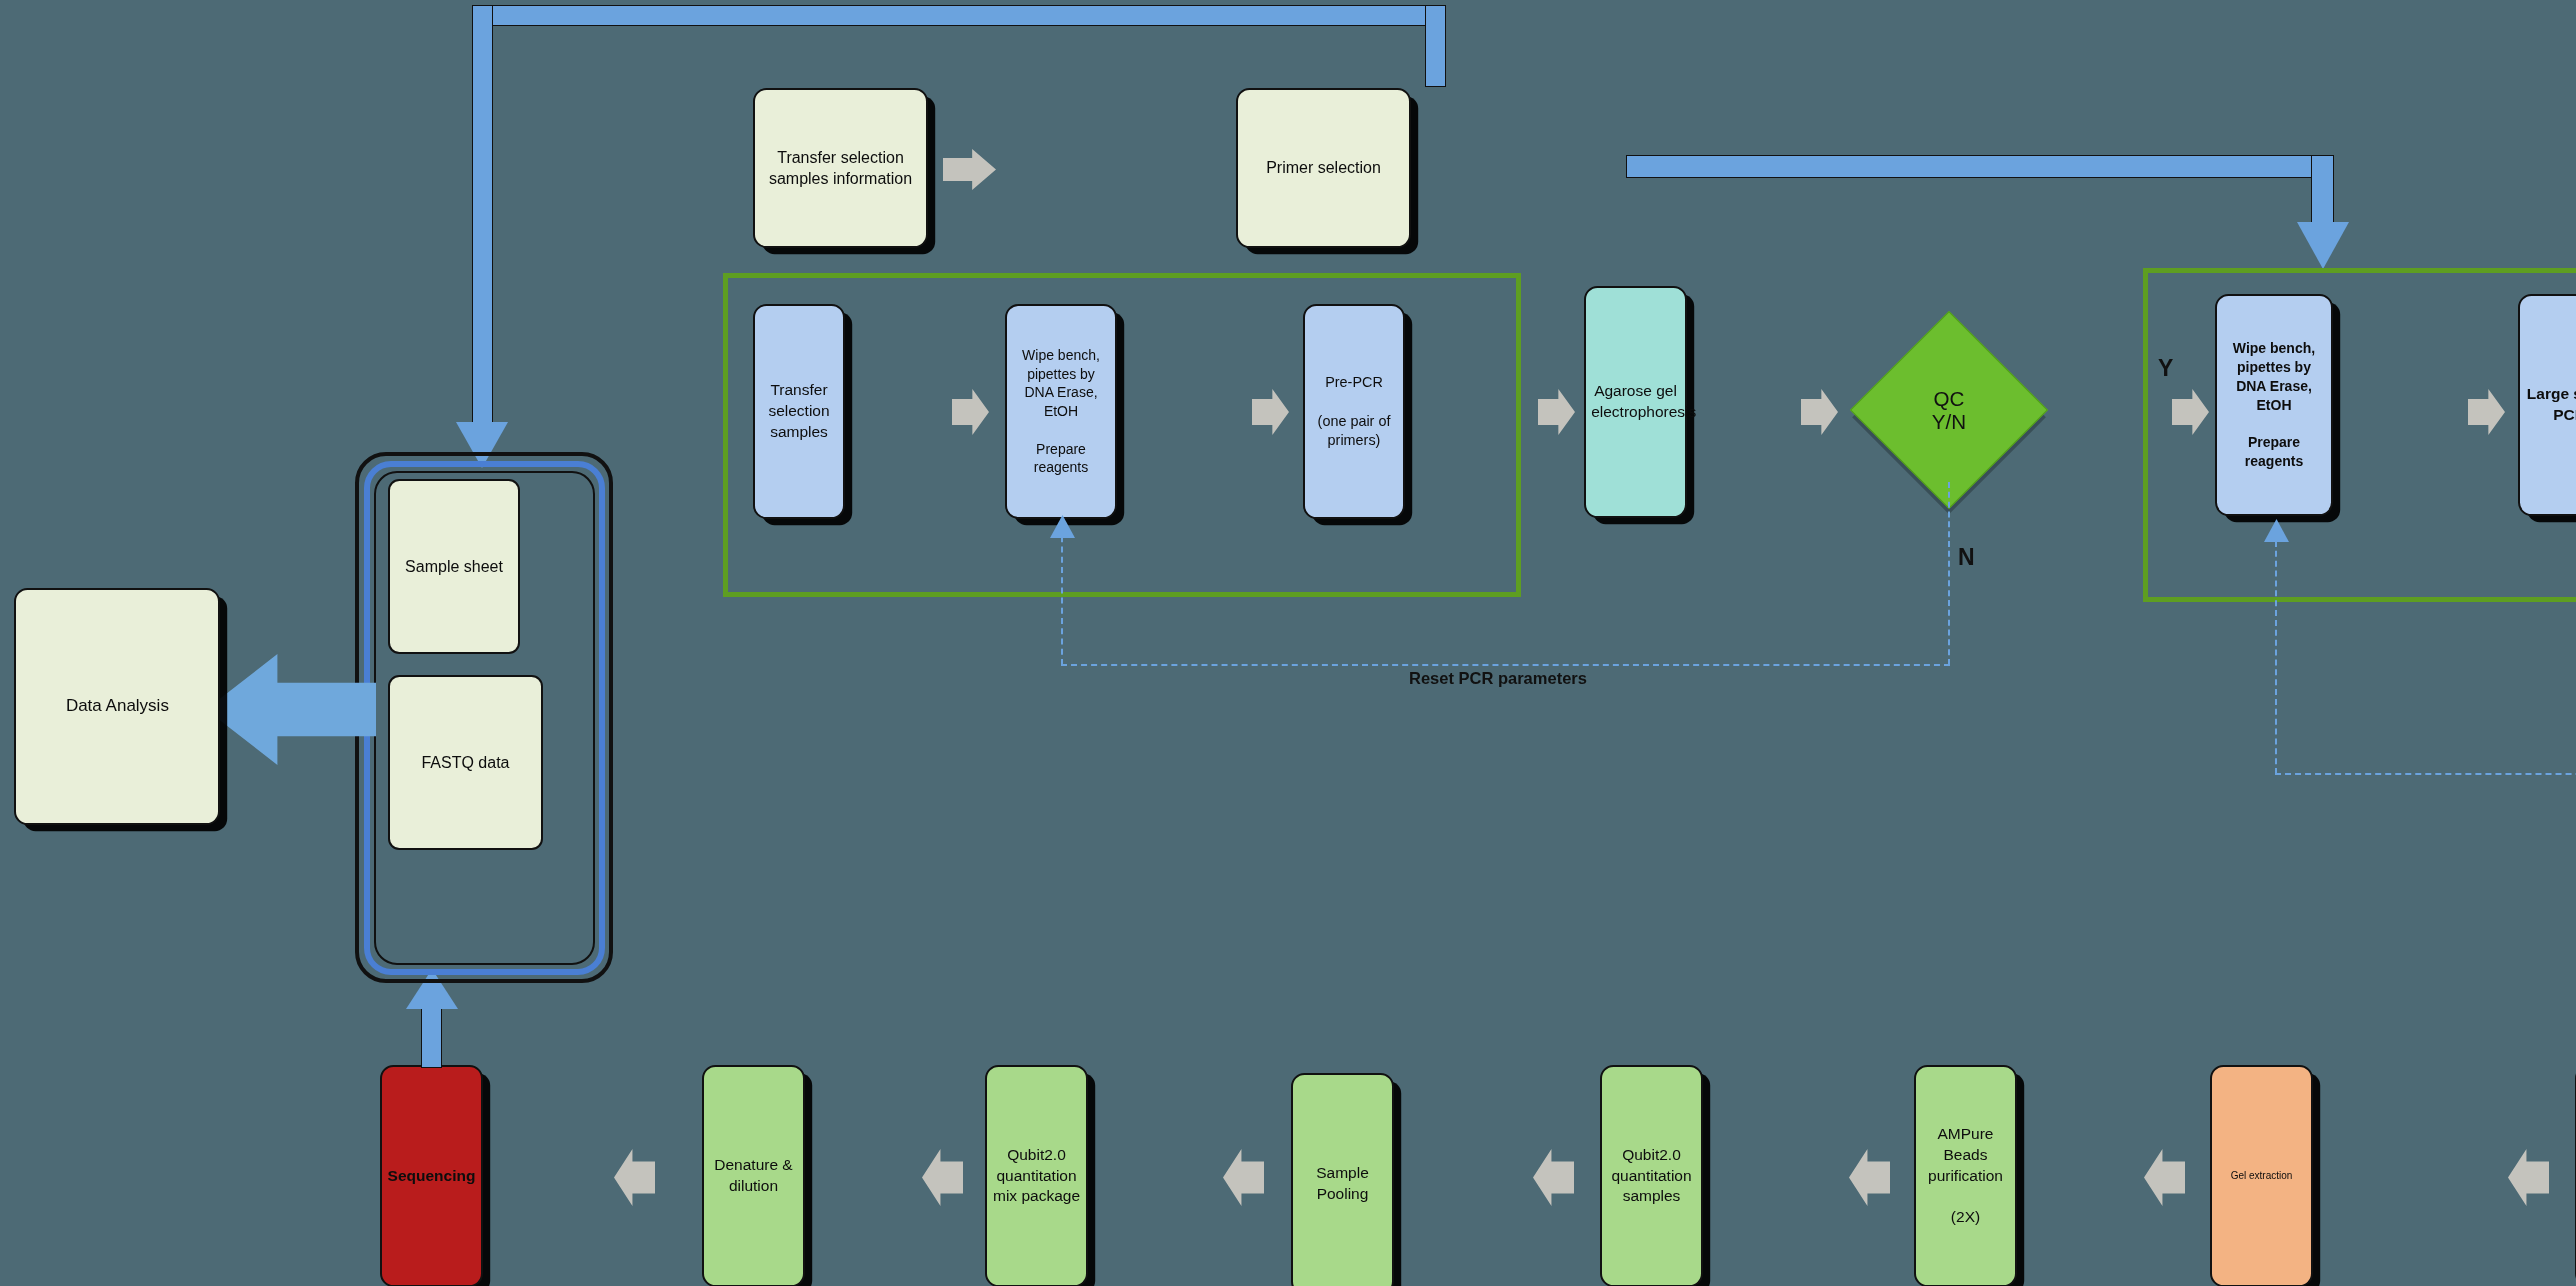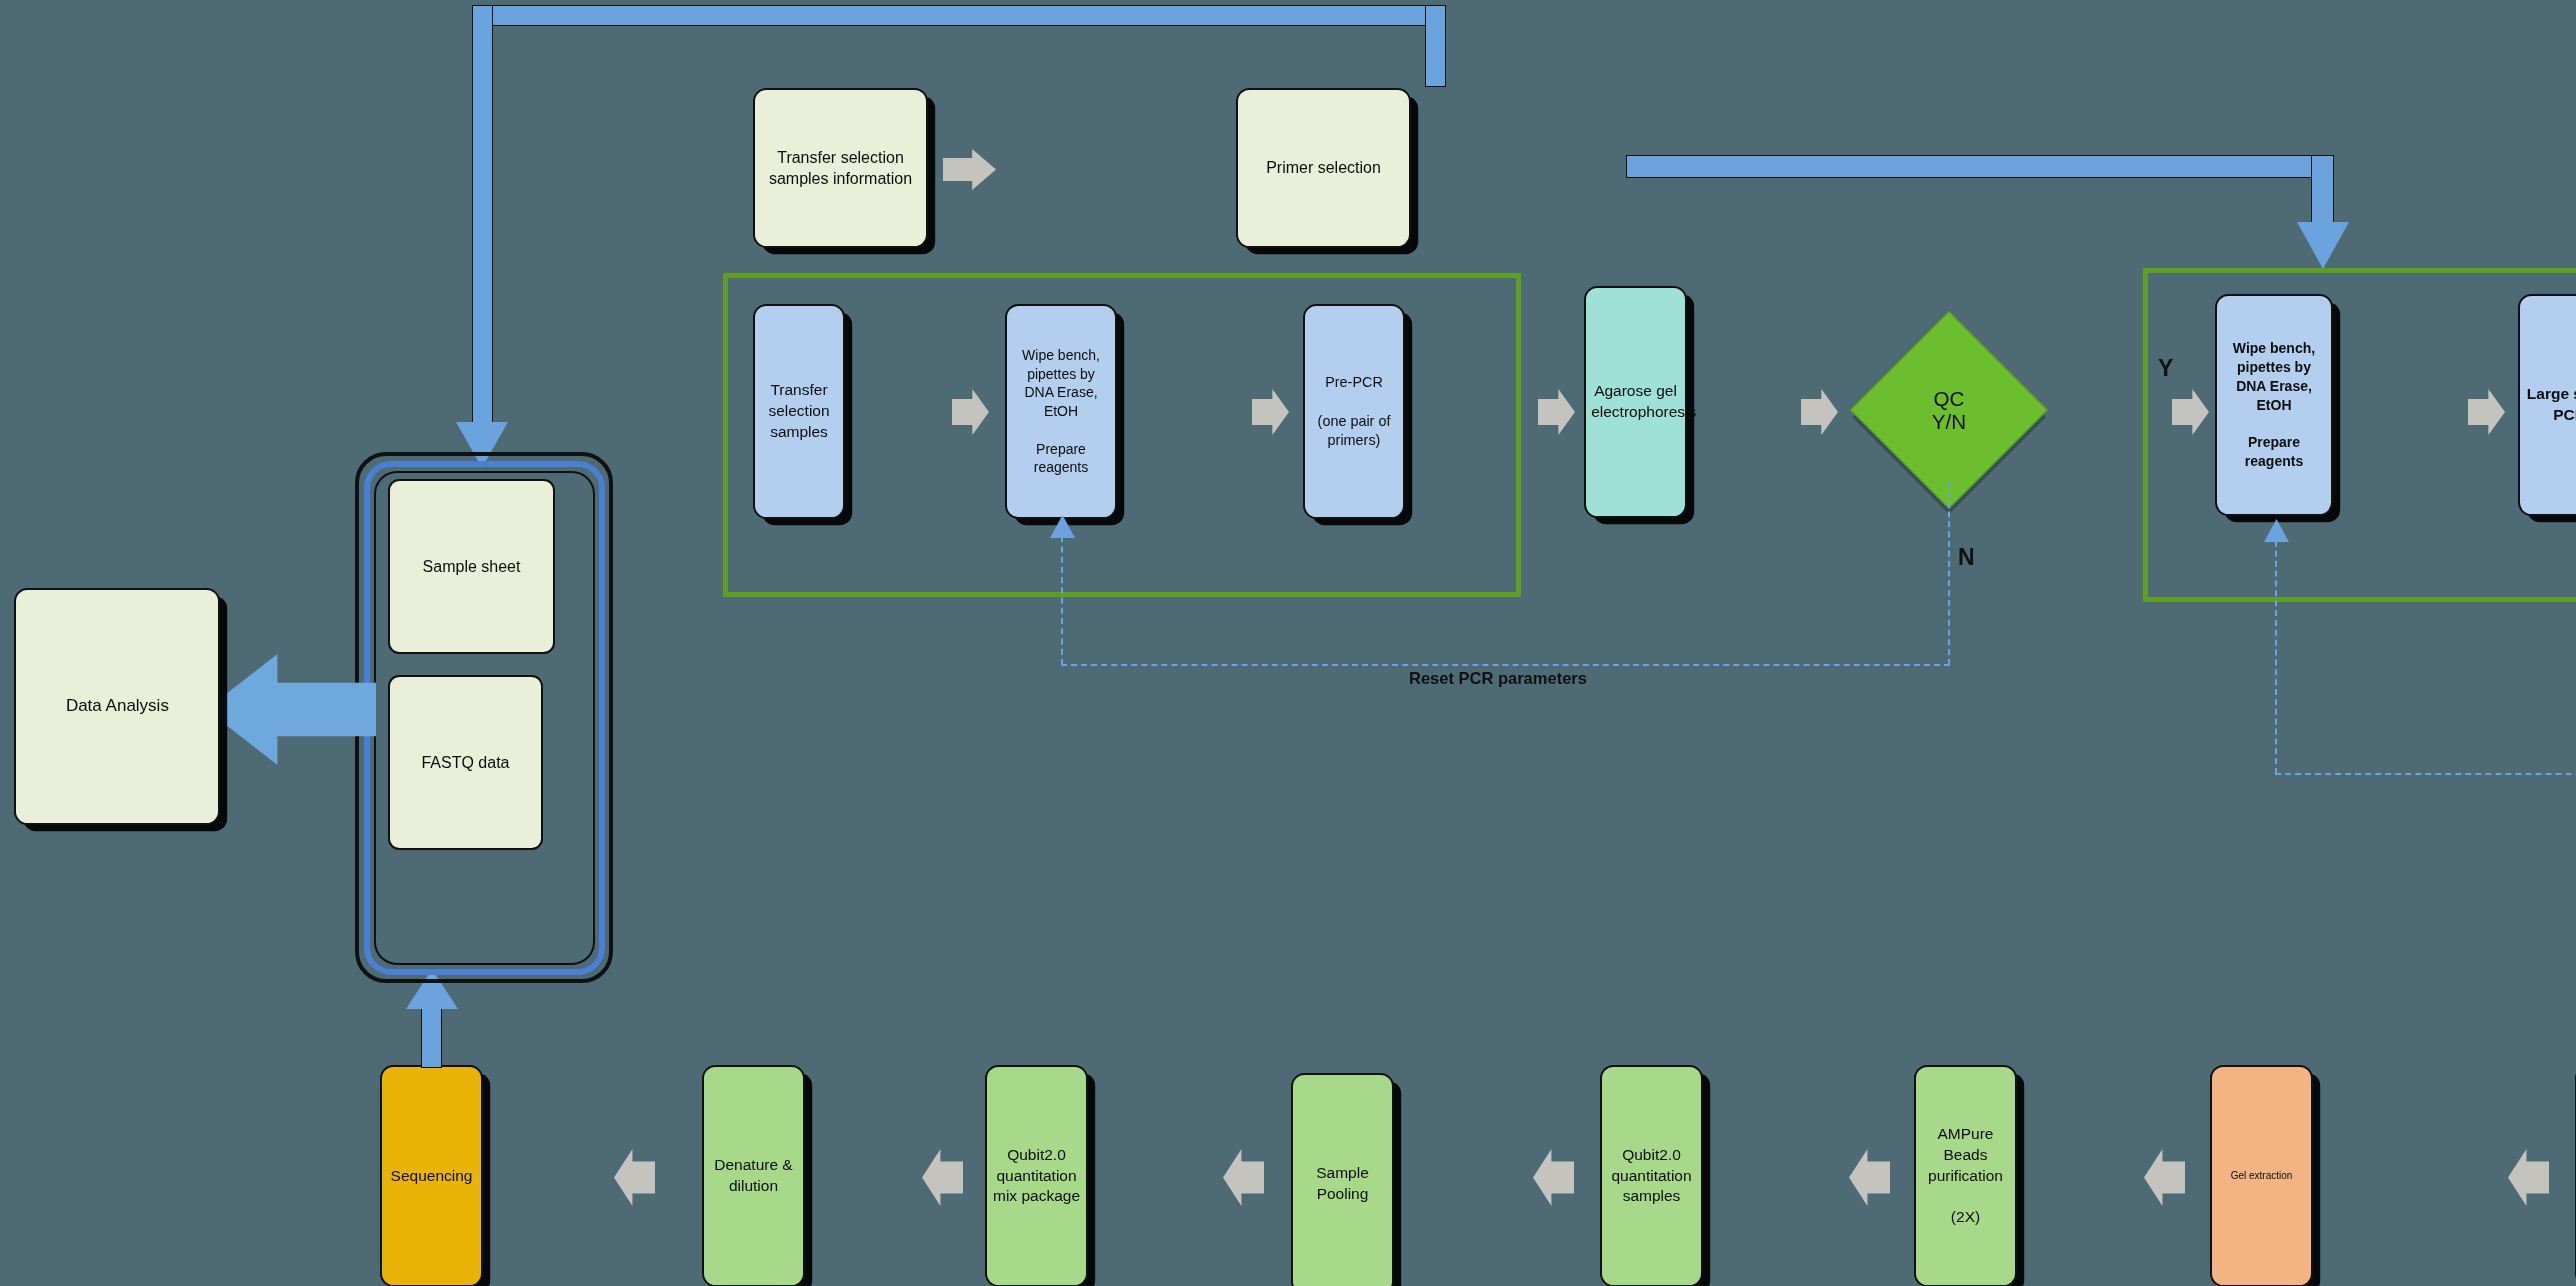--- a/index.html
+++ b/index.html
@@ -17,21 +17,21 @@
     border-radius:13.4px;
     box-shadow:8.2px 7.2px 0 -1px rgba(0,0,0,.92);
     line-height:1.34;
     padding:3.1px 5.2px;
   }
   .node .lbl{width:100%;}
   .cream{background:#e9efd9;}
   .blue {background:#b4cef0;}
   .teal {background:#9fe0d7;}
   .ltgreen{background:#a8d98a;}
-  .orange{background:#eab308;}
+  .orange{background:#b91c1c;font-weight:bold;}
   .peach{background:#f3b383;}
   .bold .lbl{font-weight:bold;}
 
   
   .diamond{
     position:absolute;
     background:#6cbe2e;
     border:1.5px solid #4f9c17;
     transform:rotate(45deg);
     box-sizing:border-box;
@@ -216,21 +216,21 @@
     <span class="lbl">Sequencing</span>
   </div>
 
   <div class="bline" style="left:421px;top:1001px;width:20.6px;height:67px;"></div>
   <div class="bhead up" style="left:406px;top:969px;width:52px;height:40px;"></div>
 
   <div class="pill" style="left:355px;top:452px;width:258px;height:531px;"></div>
   <div class="pill-inner" style="left:364px;top:461px;width:241px;height:514px;"></div>
   <div class="pill-inner2" style="left:374px;top:471px;width:221px;height:494px;"></div>
 
-  <div class="node cream" style="left:388px;top:479px;width:167px;height:175px;font-size:16px;border-radius:11.3px;box-shadow:none;border:2.6px solid #111;">
+  <div class="node cream" style="left:388px;top:479px;width:132px;height:175px;font-size:16px;border-radius:11.3px;box-shadow:none;border:2.6px solid #111;">
     <span class="lbl">Sample sheet</span>
   </div>
 
   <div class="node cream" style="left:388px;top:675px;width:155px;height:175px;font-size:16px;border-radius:11.3px;box-shadow:none;border:2.6px solid #111;">
     <span class="lbl">FASTQ data</span>
   </div>
 
   <div class="bigleft" style="left:206px;top:654px;width:170px;height:111px;"></div>
 
   <div class="node cream" style="left:14.4px;top:588px;width:206px;height:237px;font-size:17px;">

